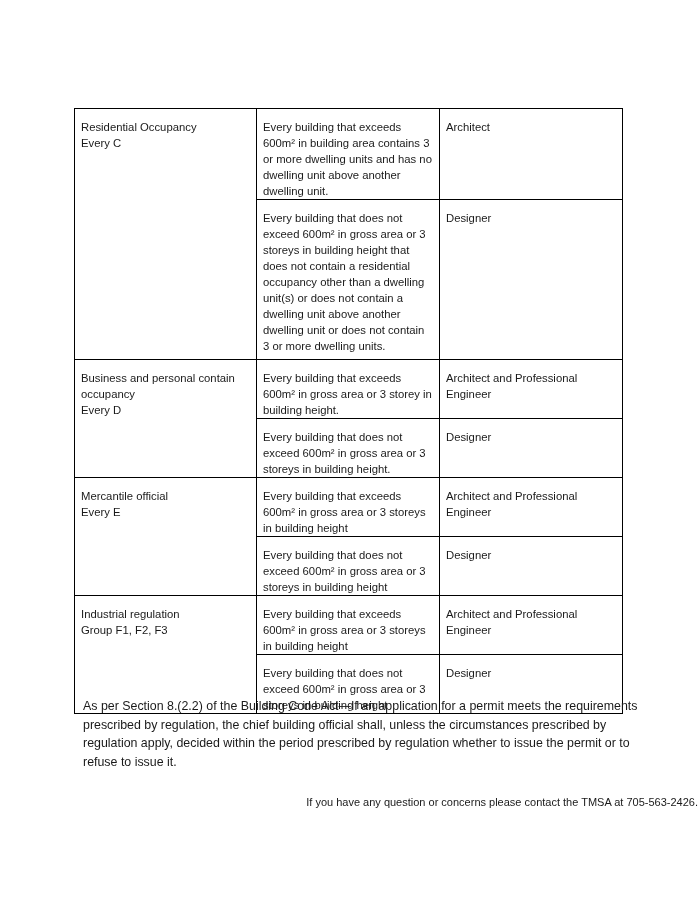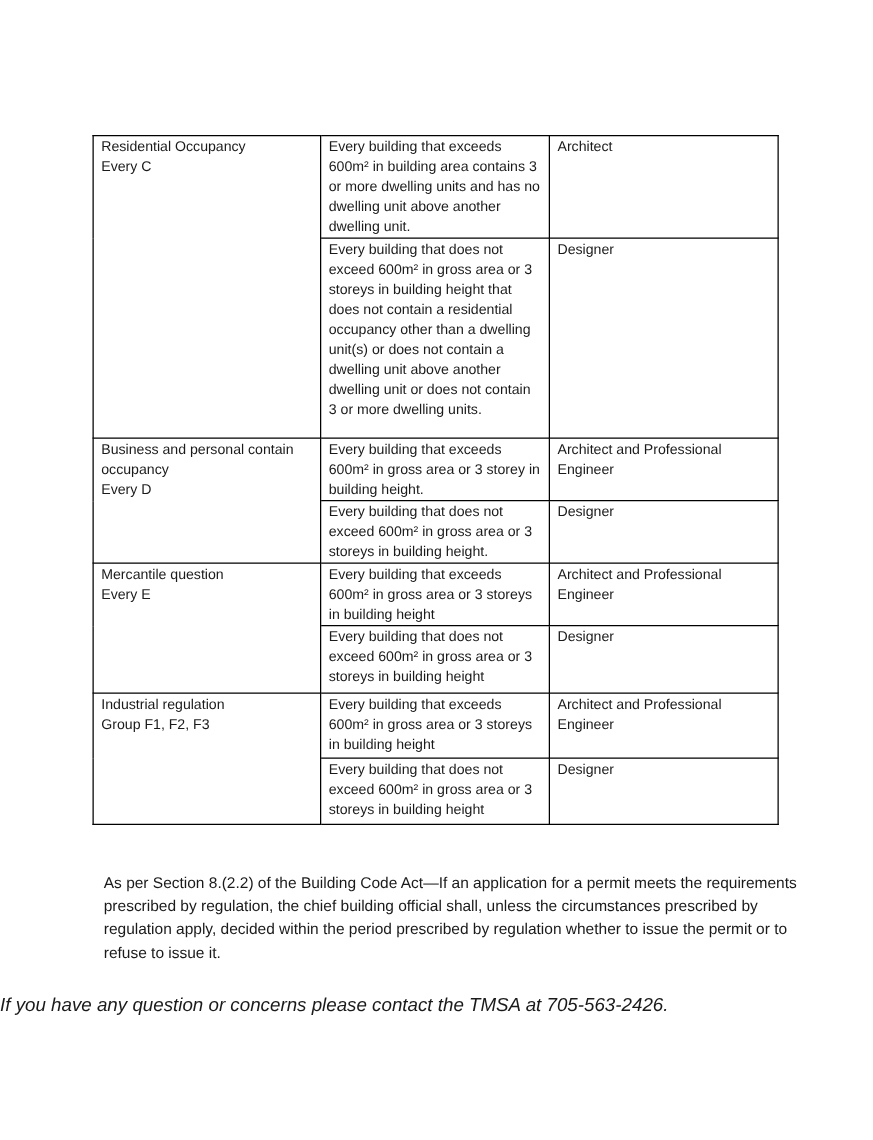--- a/index.html
+++ b/index.html
@@ -1,27 +1,27 @@
 <!DOCTYPE html>
 <html><head>
   <meta charset="utf-8">
   <style>
     html, body { margin: 0; padding: 0; background: #ffffff; }
     body { width: 698px; height: 912px; position: relative; overflow: hidden;
       font-family: "Liberation Sans", "DejaVu Sans", sans-serif; color: #1a1a1a; }
     .page { position: absolute; left: 0; top: 0; width: 698px; height: 912px; background: #fff; }
     table.reg { position: absolute; left: 74px; top: 108px; width: 548px;
       border-collapse: collapse; table-layout: fixed; font-size: 11.3px; line-height: 16px; }
-    table.reg td { border: 1px solid #000; vertical-align: top; padding: 1px 6px 0 6px; }
+    table.reg td { border: 1px solid #000; vertical-align: top; padding: 10px 6px 0 6px; }
     col.c1 { width: 182px; } col.c2 { width: 183px; } col.c3 { width: 183px; }
     .cell-line { display: block; }
     .para { position: absolute; left: 83px; top: 685px; width: 560px; font-size: 12.4px;
       line-height: 18.4px; }
-    .contact { position: absolute; left: 0; width: 698px; top: 796px; text-align: left;
-      font-size: 15px; font-style: italic; }
+    .contact { position: absolute; left: 0; width: 698px; top: 796px; text-align: right;
+      font-size: 11px; }
   </style>
 </head>
 <body>
 
 <div class="page">
   <table class="reg">
     <colgroup>
         <col class="c1">
         <col class="c2">
         <col class="c3">
@@ -50,21 +50,21 @@
         <td>Every building that exceeds 600m² in gross area or 3 storey in building height.</td>
         <td>Architect and Professional Engineer</td>
       </tr>
       <tr style="height:49px">
         <td>Every building that does not exceed 600m² in gross area or 3 storeys in building height.</td>
         <td>Designer</td>
       </tr>
 
       <tr style="height:50px">
         <td rowspan="2">
-          <span class="cell-line">Mercantile question</span>
+          <span class="cell-line">Mercantile official</span>
           <span class="cell-line">Every E</span>
         </td>
         <td>Every building that exceeds 600m² in gross area or 3 storeys in building height</td>
         <td>Architect and Professional Engineer</td>
       </tr>
       <tr style="height:54px">
         <td>Every building that does not exceed 600m² in gross area or 3 storeys in building height</td>
         <td>Designer</td>
       </tr>
 

